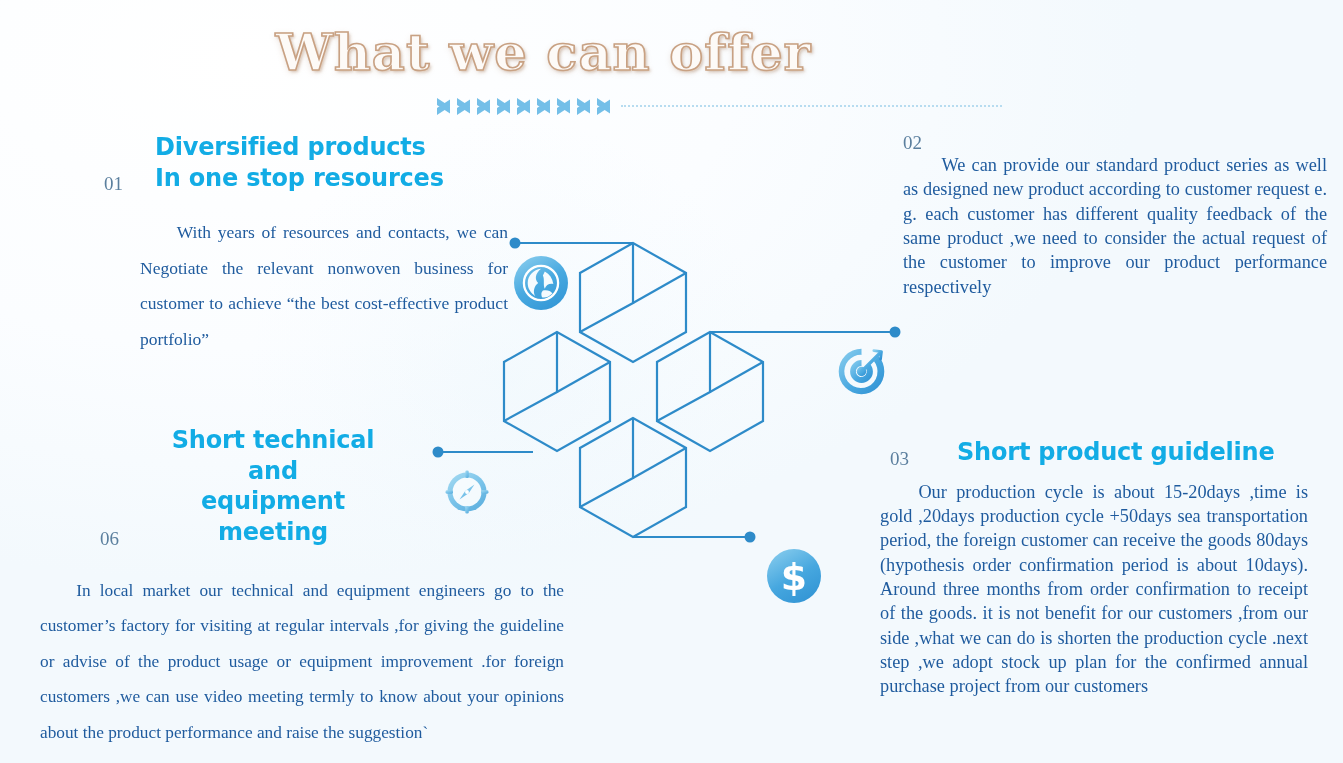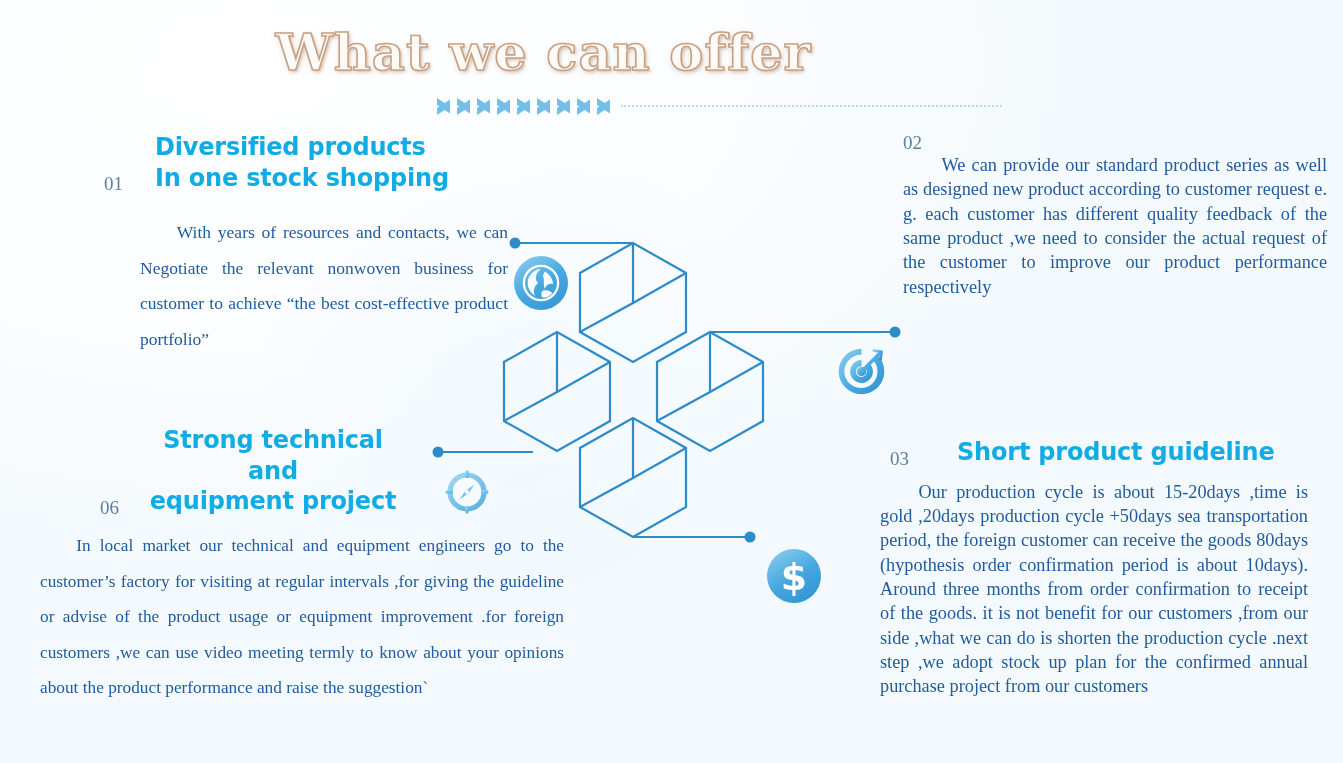--- a/index.html
+++ b/index.html
@@ -182,21 +182,21 @@
     width: 424px;
     font-size: 18.3px;
     line-height: 1.33;
   }
 
   
   #block-03 { left: 100px; top: 425px; width: 460px; }
   #block-03 .blk-num { margin-right: 26px; }
   #block-03 .blk-title { width: 256px; text-align: center; }
   #block-03 .blk-body {
-    margin-top: 11px;
+    margin-top: 25px;
     margin-left: -60px;
     width: 524px;
     font-size: 17.3px;
     line-height: 2.05;
   }
 
   
   #block-04 { left: 890px; top: 437px; width: 430px; }
   #block-04 .blk-num { margin-right: 48px; }
   #block-04 .blk-body {
@@ -369,39 +369,39 @@
     <svg width="54" height="54" viewBox="0 0 40 40">
       <text x="20" y="30" text-anchor="middle" font-family="DejaVu Sans, sans-serif" font-size="28" font-weight="bold" fill="#ffffff">$</text>
     </svg>
   </div>
 
   <div class="block" id="block-01">
     <div class="blk-head">
       <div class="blk-num">01</div>
       <div class="blk-title">
         <div>Diversified products</div>
-        <div>In one stock shopping</div>
+        <div>In one stop resources</div>
       </div>
     </div>
     <div class="blk-body">With years of resources and contacts, we can Negotiate the relevant nonwoven business for customer to achieve “the best cost-effective product portfolio”</div>
   </div>
 
   <div class="block" id="block-02">
     <div class="blk-head">
       <div class="blk-num">02</div>
     </div>
     <div class="blk-body">We can provide our standard product series as well as  designed new product according to customer request e. g. each customer has different quality feedback of  the same product ,we need to consider the actual request of the customer to improve our product performance respectively</div>
   </div>
 
   <div class="block" id="block-03">
     <div class="blk-head">
       <div class="blk-num">06</div>
       <div class="blk-title">
-        <div>Strong technical and</div>
-        <div>equipment project</div>
+        <div>Short technical and</div>
+        <div>equipment meeting</div>
       </div>
     </div>
     <div class="blk-body">In local market our technical and equipment engineers go to the customer’s factory for visiting at regular intervals ,for giving the guideline or advise of the product usage or equipment improvement .for foreign customers ,we can use video meeting termly to know about your opinions about the product performance and raise the suggestion`</div>
   </div>
 
   <div class="block" id="block-04">
     <div class="blk-head">
       <div class="blk-num">03</div>
       <div class="blk-title">
         <div>Short product guideline</div>

